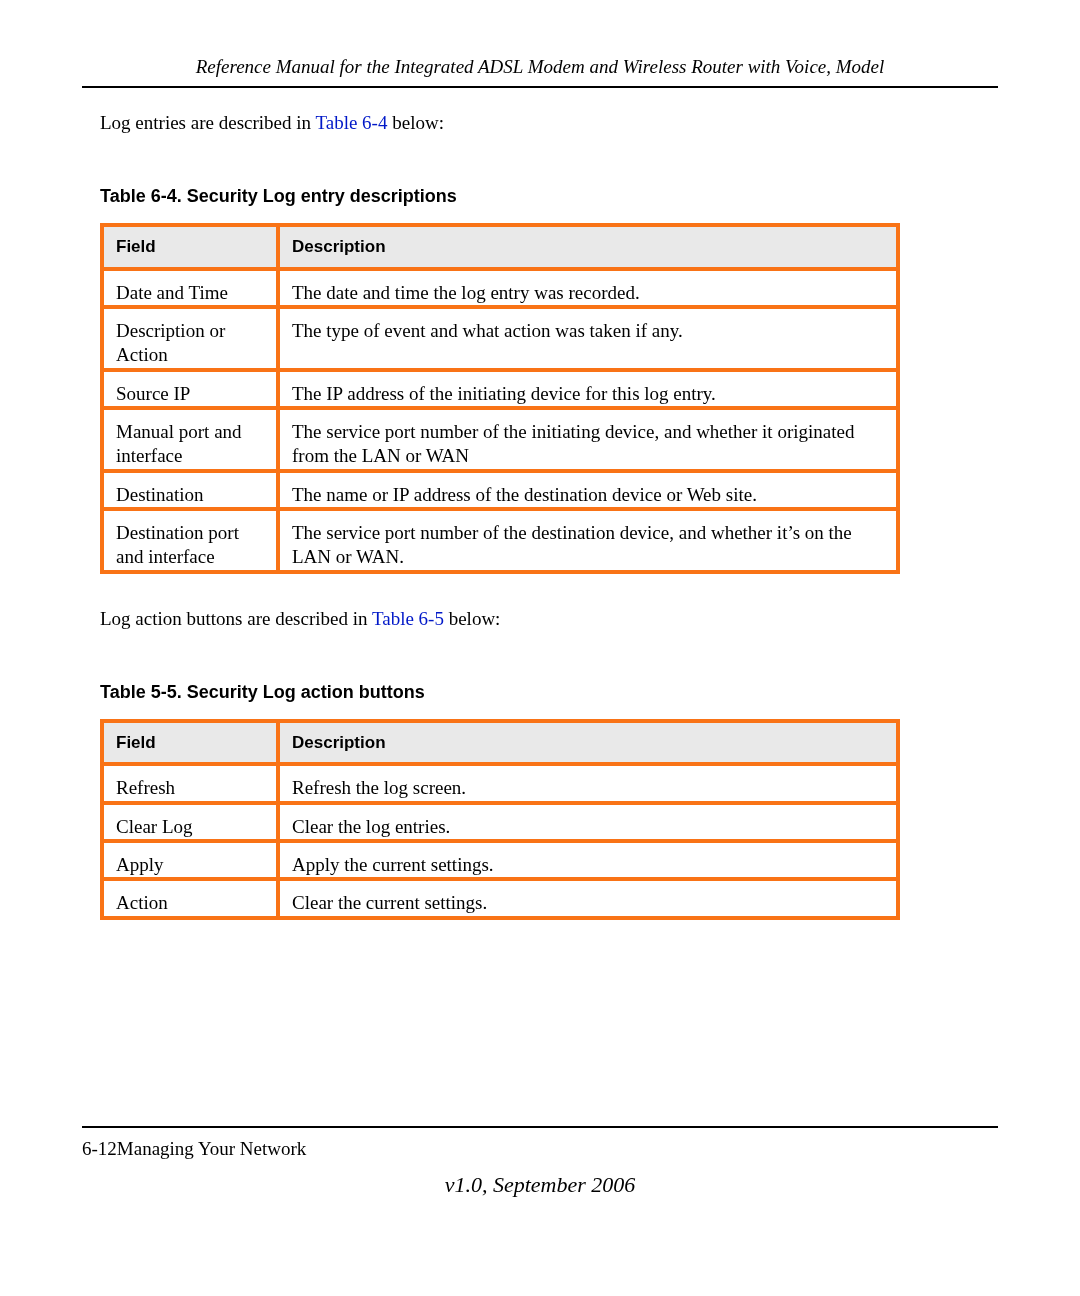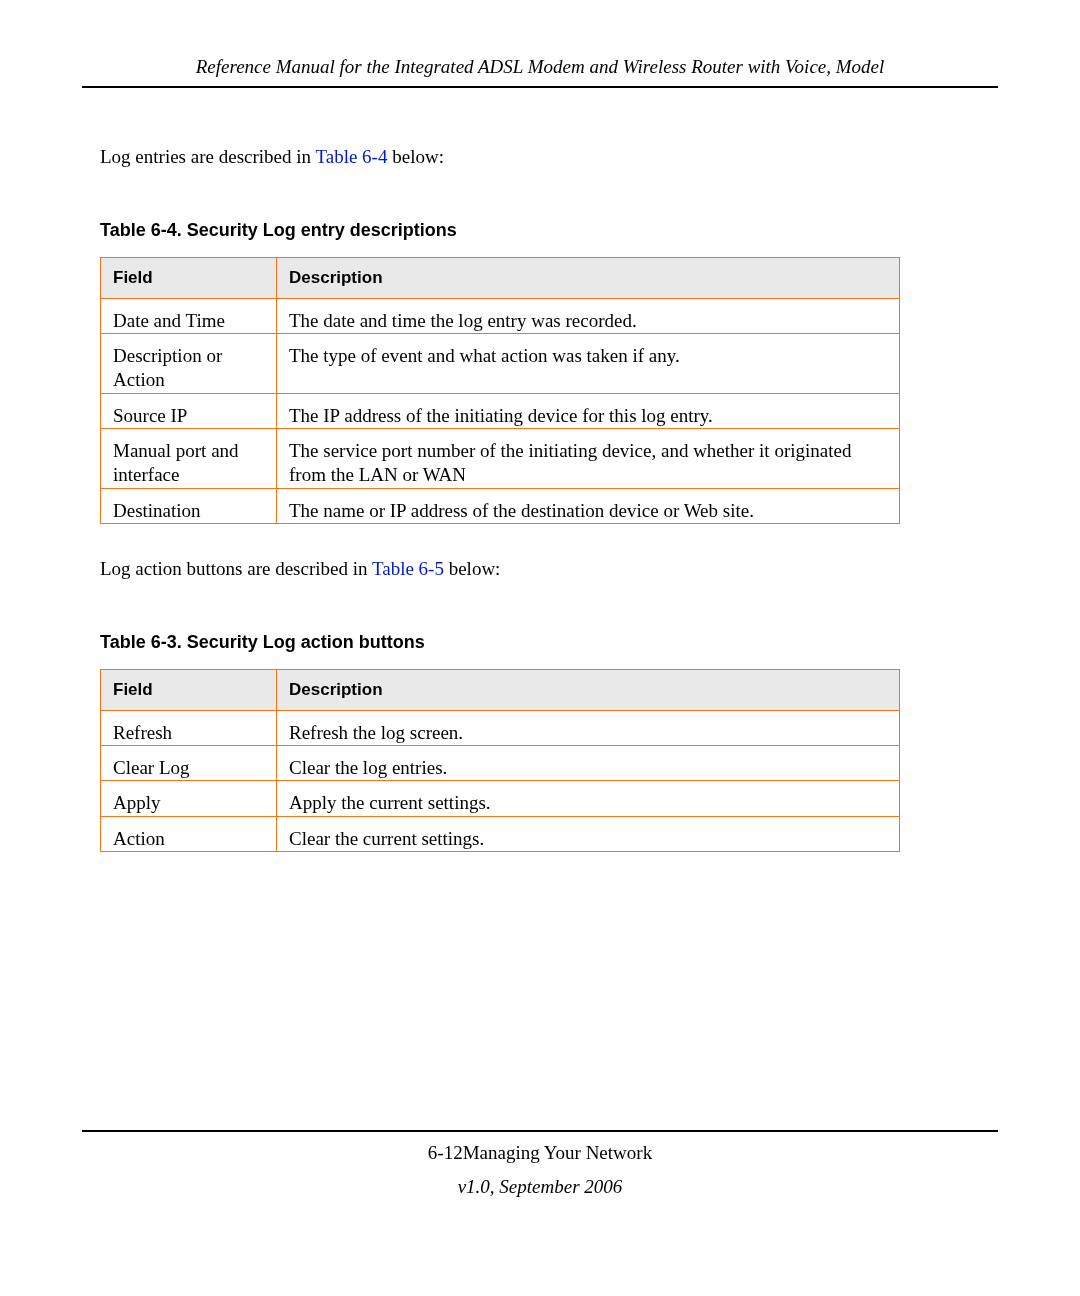--- a/index.html
+++ b/index.html
@@ -17,21 +17,21 @@
     }
     .page {
       padding: 56px 82px 0 82px;
     }
     .header {
       text-align: center;
       font-style: italic;
       font-size: 19px;
       padding-bottom: 8px;
       border-bottom: 2px solid #000;
-      margin-bottom: 58px;
+      margin-bottom: 24px;
     }
     .intro {
       font-size: 19px;
       margin: 0 0 52px 18px;
     }
     .link {
       color: #0018c8;
     }
     .caption {
       font-family: Arial, Helvetica, sans-serif;
@@ -39,21 +39,21 @@
       font-size: 18px;
       margin: 0 0 16px 18px;
     }
     table {
       border-collapse: collapse;
       width: 800px;
       margin-left: 18px;
       margin-bottom: 34px;
     }
     th, td {
-      border: 1px solid #f97316;
+      border: 4px solid #f97316;
       padding: 10px 10px 0 12px;
       text-align: left;
       vertical-align: top;
       font-size: 19px;
       line-height: 1.28;
     }
     th {
       background: #e9e9e9;
       font-family: Arial, Helvetica, sans-serif;
       font-weight: bold;
@@ -67,27 +67,27 @@
     .footer {
       position: absolute;
       left: 82px;
       right: 82px;
       bottom: 98px;
       border-top: 2px solid #000;
       padding-top: 10px;
     }
     .footer-row {
       display: flex;
-      justify-content: center;
+      justify-content: flex-start;
       font-size: 19px;
     }
     .version {
       text-align: center;
       font-style: italic;
-      font-size: 19px;
+      font-size: 22px;
       margin-top: 12px;
     }
   </style>
 </head>
 <body>
 
 <div class="page">
   <div class="header">Reference Manual for the Integrated ADSL Modem and Wireless Router with Voice, Model</div>
 
   <p class="intro">
@@ -116,28 +116,32 @@
         <td>The IP address of the initiating device for this log entry.</td>
       </tr>
       <tr>
         <td>Manual port and interface</td>
         <td>The service port number of the initiating device, and whether it originated from the LAN or WAN</td>
       </tr>
       <tr>
         <td>Destination</td>
         <td>The name or IP address of the destination device or Web site.</td>
       </tr>
+      <tr>
+        <td>Destination port and interface</td>
+        <td>The service port number of the destination device, and whether it’s on the LAN or WAN.</td>
+      </tr>
     </tbody>
   </table>
 
   <p class="intro">
     <span>Log action buttons are described in </span><span class="link">Table 6-5</span><span> below:</span>
   </p>
 
-  <div class="caption">Table 6-3. Security Log action buttons</div>
+  <div class="caption">Table 5-5. Security Log action buttons</div>
   <table>
     <thead>
       <tr>
         <th class="col-field">Field</th>
         <th>Description</th>
       </tr>
     </thead>
     <tbody>
       <tr>
         <td>Refresh</td>

